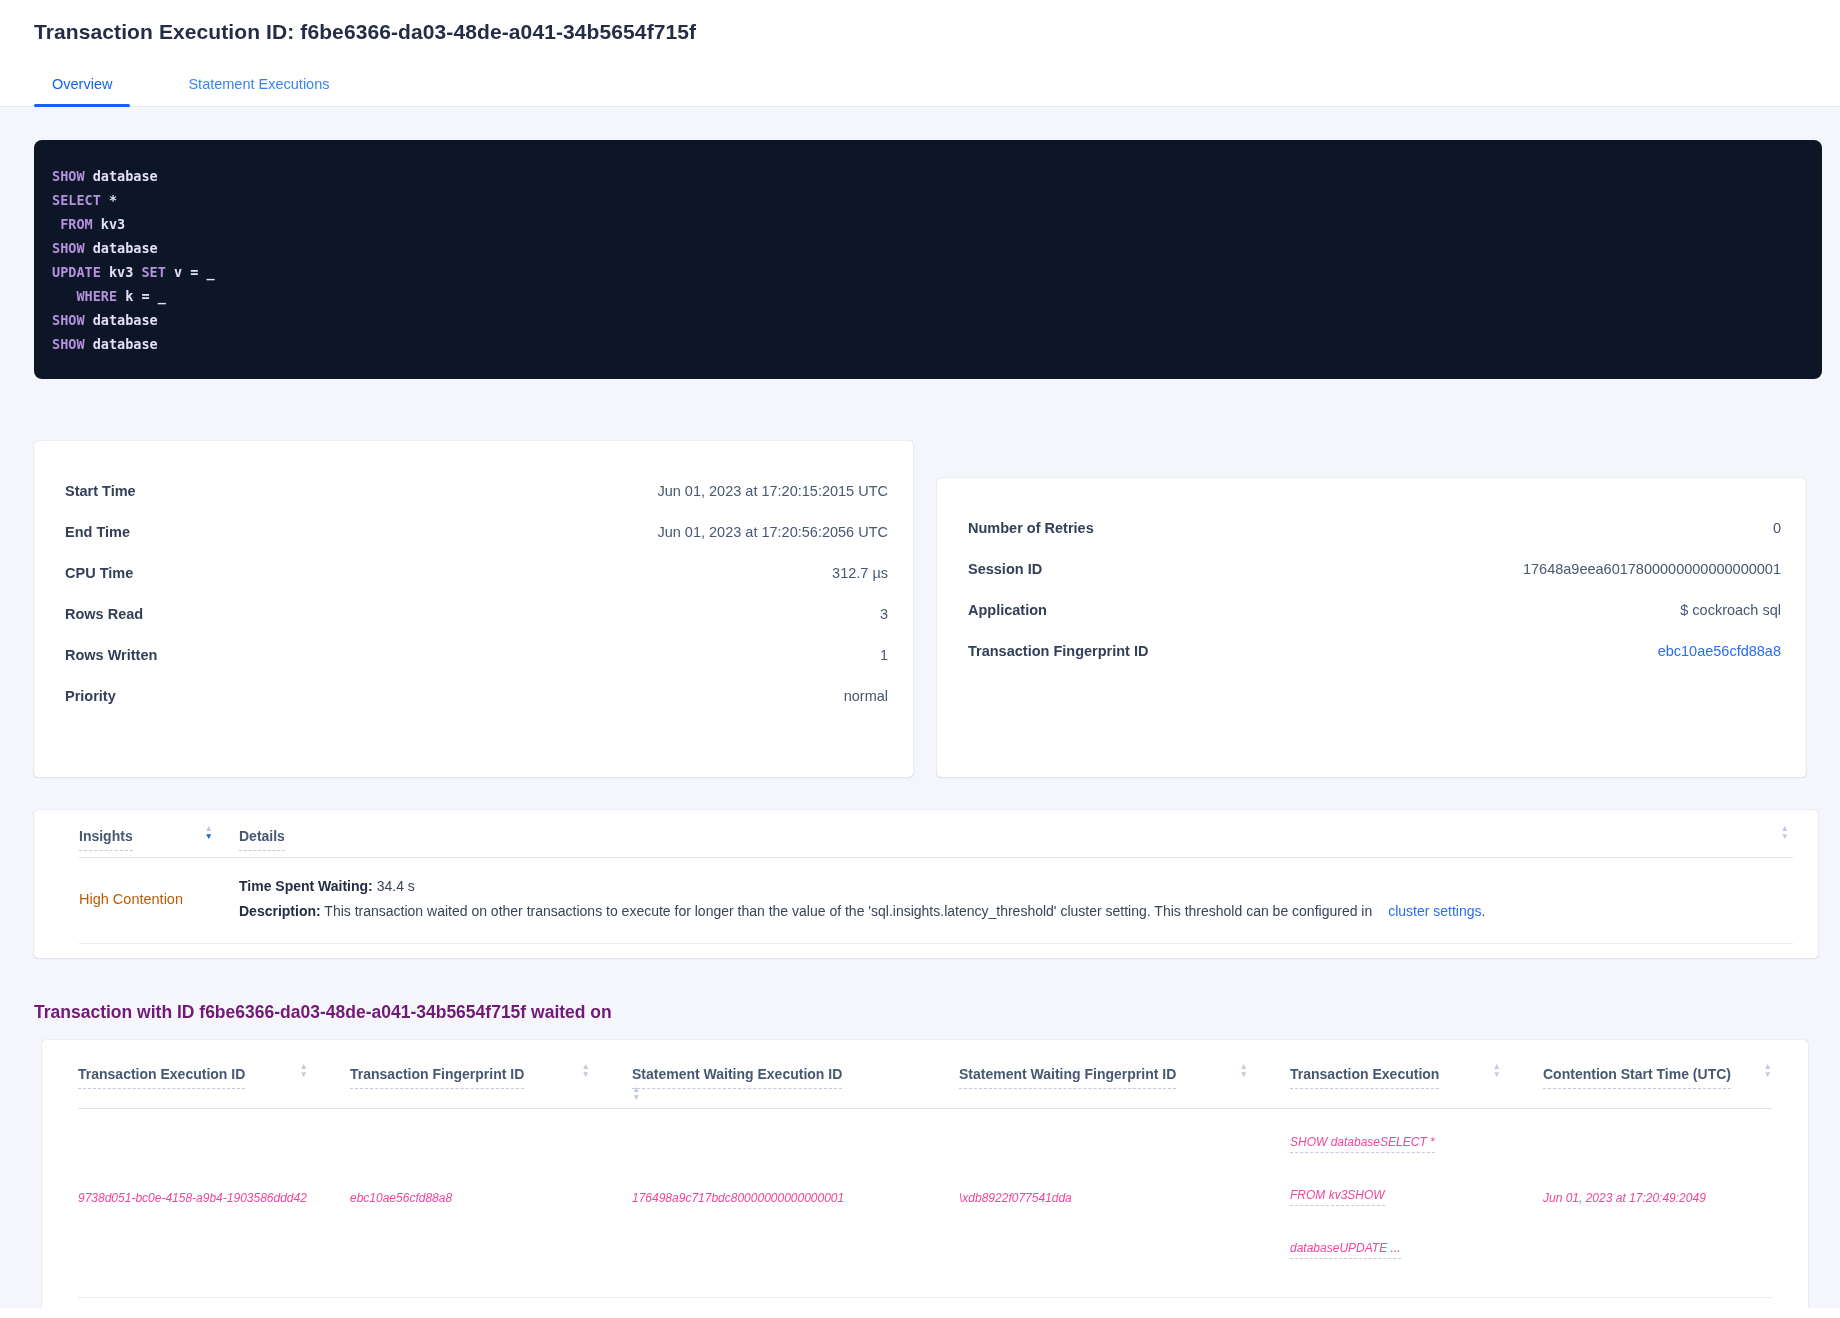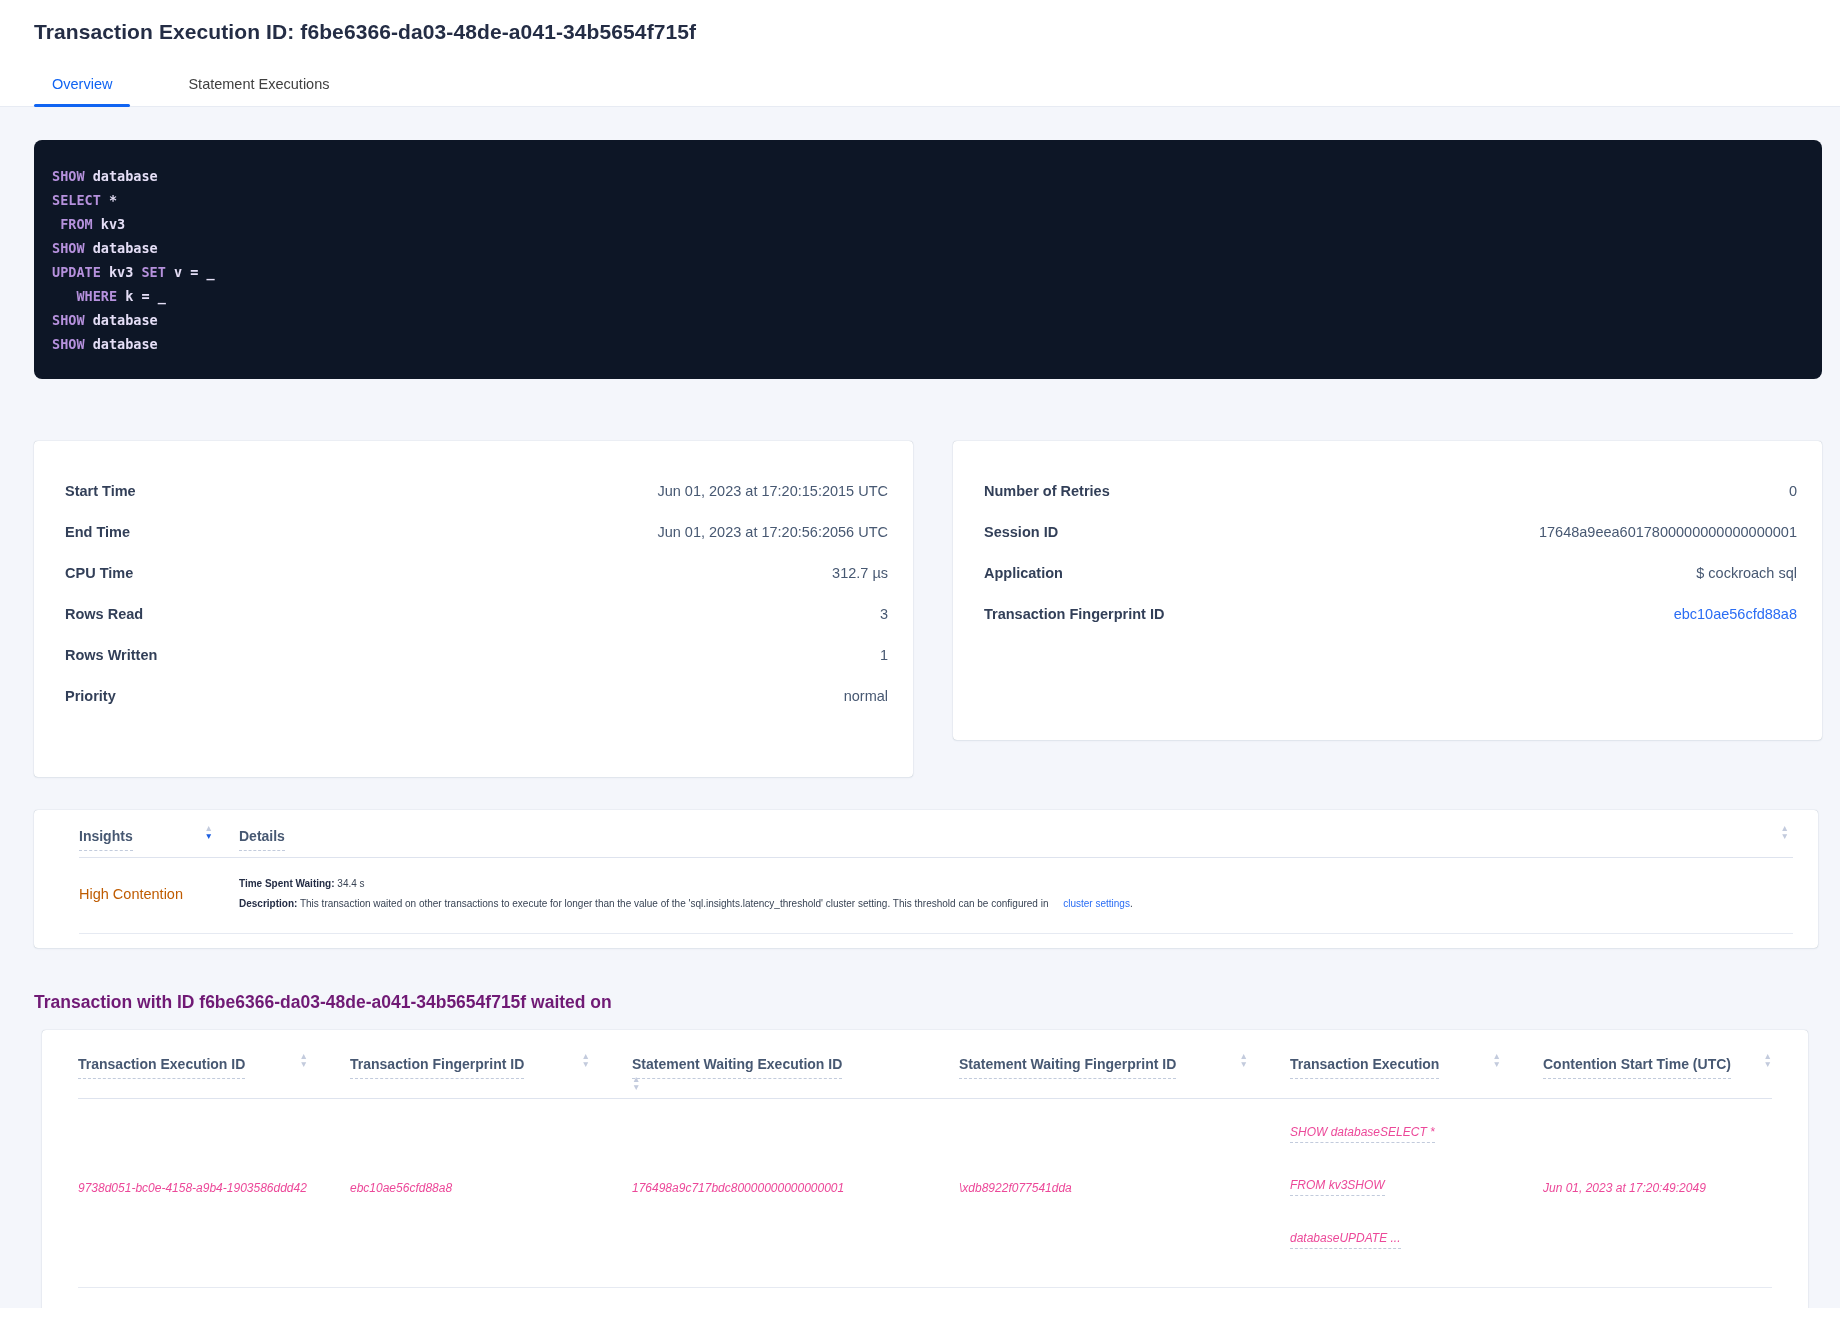--- a/index.html
+++ b/index.html
@@ -22,21 +22,21 @@
   .tabs {
     margin-top: 24px;
     padding-left: 34px;
     border-bottom: 1px solid #e7ebf3;
     display: flex;
   }
   .tab {
     position: relative;
     padding: 8px 18px 14px;
     font-size: 14.5px;
-    color: #404040;
+    color: #3b82f6;
     cursor: pointer;
   }
   .tab + .tab { margin-left: 40px; }
   .tab.active { color: #1064f2; }
   .tab.active::after {
     content:"";
     position:absolute; left:0; right:0; bottom:-1px;
     height:3px; background:#1064f2; border-radius:2px;
   }
   
@@ -54,21 +54,21 @@
     padding: 24px 24px 23px 18px;
     font-family: "DejaVu Sans Mono", monospace;
     font-size: 13.5px;
     line-height: 24px;
     font-weight: 700;
     white-space: pre;
   }
   .code-block .kw { color:#b691dd; }
   .code-block .id { color:#e4def6; }
   
-  .cards { margin-top: 62px; display: flex; gap: 40px; }
+  .cards { margin-top: 62px; display: flex; gap: 24px; align-items: flex-end; }
   .card {
     background:#fff; border-radius:4px;
     box-shadow: 0 0 1px rgba(67,90,111,.45), 0 1px 2px rgba(67,90,111,.08);
   }
   .card.left  { width: 879px; height: 336px; padding: 29px 25px 0 31px; }
   .card.right { width: 869px; height: 299px; padding: 29px 25px 0 31px; }
   .crow {
     height: 41px; display:flex; justify-content: space-between; align-items:center;
     font-size: 14.5px;
   }
@@ -100,21 +100,21 @@
   .ins-head { display:flex; align-items:flex-start; }
   .ins-col1 { width:160px; display:flex; justify-content:space-between; padding-right:26px; }
   .ins-head .right-sort { margin-left:auto; margin-right:4px; }
   .ins-divider { margin-top: 6px; border-bottom:1px solid #dee3ee; }
   .ins-row {
     display:flex; align-items:center;
     padding: 20px 0 24px;
     border-bottom: 1px solid #e6eaf2;
   }
   .ins-name { width:160px; font-size:14.5px; color:#bf5b00; }
-  .ins-details { flex:1; font-size:10px; color:#394455; }
+  .ins-details { flex:1; font-size:14px; color:#394455; }
   .ins-details p + p { margin-top: 9px; }
   .ins-details b { color:#242d45; }
   .text-link { color:#2a6df4; cursor:pointer;margin-left:12px; }
   
   h2.section-heading {
     margin: 44px 0 17px;
     font-size: 17.5px;
     font-weight: 700;
     color: #701a75;
   }

